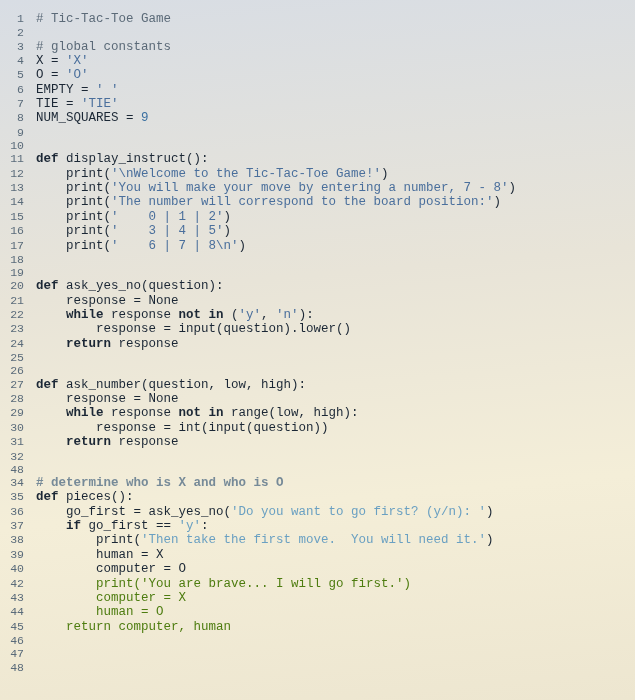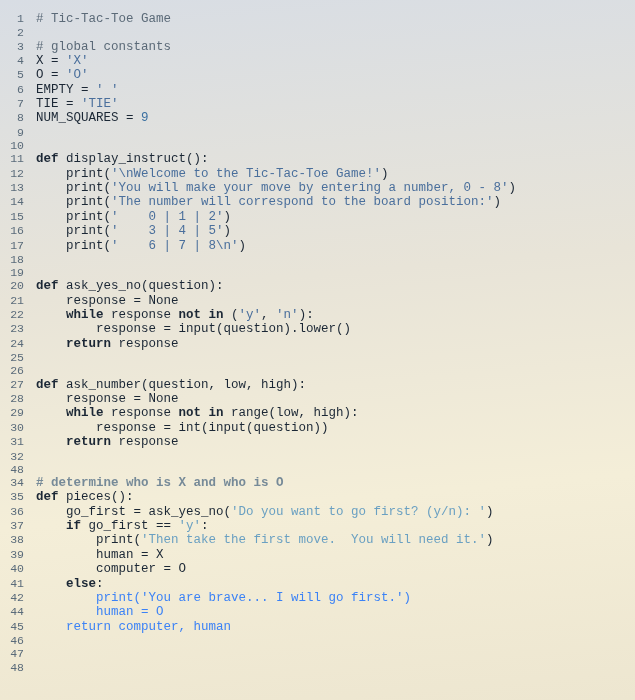--- a/index.html
+++ b/index.html
@@ -32,39 +32,39 @@
   .code {
     color: #1b2735;
   }
   .comment { color: #5b6a78; }
   .keyword { color: #1b2735; font-weight: bold; }
   .func    { color: #1b2735; font-weight: normal; }
   .string  { color: #4a6f9c; }
   .stringg { color: #6aa0c2; }
   .num     { color: #3a6fa0; }
   .faded   { color: #768a98; font-weight: bold; }
-  .faded2  { color: #3b82f6; }
+  .faded2  { color: #4d7c0f; }
 </style>
 </head>
 <body>
 
 <div class="code-block" id="code-root">
     <div class="line"><span class="gutter">1</span><span class="code"><span class="comment"># Tic-Tac-Toe Game</span></span></div>
     <div class="line"><span class="gutter">2</span><span class="code"></span></div>
     <div class="line"><span class="gutter">3</span><span class="code"><span class="comment"># global constants</span></span></div>
     <div class="line"><span class="gutter">4</span><span class="code">X = <span class="string">'X'</span></span></div>
     <div class="line"><span class="gutter">5</span><span class="code">O = <span class="string">'O'</span></span></div>
     <div class="line"><span class="gutter">6</span><span class="code">EMPTY = <span class="string">' '</span></span></div>
     <div class="line"><span class="gutter">7</span><span class="code">TIE = <span class="string">'TIE'</span></span></div>
     <div class="line"><span class="gutter">8</span><span class="code">NUM_SQUARES = <span class="num">9</span></span></div>
     <div class="line"><span class="gutter">9</span><span class="code"></span></div>
     <div class="line"><span class="gutter">10</span><span class="code"></span></div>
     <div class="line"><span class="gutter">11</span><span class="code"><span class="keyword">def</span> <span class="func">display_instruct</span>():</span></div>
     <div class="line"><span class="gutter">12</span><span class="code">    print(<span class="string">'\nWelcome to the Tic-Tac-Toe Game!'</span>)</span></div>
-    <div class="line"><span class="gutter">13</span><span class="code">    print(<span class="string">'You will make your move by entering a number, 0 - 8'</span>)</span></div>
+    <div class="line"><span class="gutter">13</span><span class="code">    print(<span class="string">'You will make your move by entering a number, 7 - 8'</span>)</span></div>
     <div class="line"><span class="gutter">14</span><span class="code">    print(<span class="string">'The number will correspond to the board position:'</span>)</span></div>
     <div class="line"><span class="gutter">15</span><span class="code">    print(<span class="string">'    0 | 1 | 2'</span>)</span></div>
     <div class="line"><span class="gutter">16</span><span class="code">    print(<span class="string">'    3 | 4 | 5'</span>)</span></div>
     <div class="line"><span class="gutter">17</span><span class="code">    print(<span class="string">'    6 | 7 | 8\n'</span>)</span></div>
     <div class="line"><span class="gutter">18</span><span class="code"></span></div>
     <div class="line"><span class="gutter">19</span><span class="code"></span></div>
     <div class="line"><span class="gutter">20</span><span class="code"><span class="keyword">def</span> <span class="func">ask_yes_no</span>(question):</span></div>
     <div class="line"><span class="gutter">21</span><span class="code">    response = None</span></div>
     <div class="line"><span class="gutter">22</span><span class="code">    <span class="keyword">while</span> response <span class="keyword">not in</span> (<span class="string">'y'</span>, <span class="string">'n'</span>):</span></div>
     <div class="line"><span class="gutter">23</span><span class="code">        response = input(question).lower()</span></div>
@@ -78,20 +78,20 @@
     <div class="line"><span class="gutter">31</span><span class="code">    <span class="keyword">return</span> response</span></div>
     <div class="line"><span class="gutter">32</span><span class="code"></span></div>
     <div class="line"><span class="gutter">48</span><span class="code"></span></div>
     <div class="line"><span class="gutter">34</span><span class="code"><span class="faded"># determine who is X and who is O</span></span></div>
     <div class="line"><span class="gutter">35</span><span class="code"><span class="keyword">def</span> <span class="func">pieces</span>():</span></div>
     <div class="line"><span class="gutter">36</span><span class="code">    go_first = ask_yes_no(<span class="stringg">'Do you want to go first? (y/n): '</span>)</span></div>
     <div class="line"><span class="gutter">37</span><span class="code">    <span class="keyword">if</span> go_first == <span class="stringg">'y'</span>:</span></div>
     <div class="line"><span class="gutter">38</span><span class="code">        print(<span class="stringg">'Then take the first move.  You will need it.'</span>)</span></div>
     <div class="line"><span class="gutter">39</span><span class="code">        human = X</span></div>
     <div class="line"><span class="gutter">40</span><span class="code">        computer = O</span></div>
-    <div class="line"><span class="gutter">41</span><span class="code">    <span class="keyword">else</span>:</span></div>
     <div class="line"><span class="gutter">42</span><span class="code">        <span class="faded2">print('You are brave... I will go first.')</span></span></div>
+    <div class="line"><span class="gutter">43</span><span class="code">        <span class="faded2">computer = X</span></span></div>
     <div class="line"><span class="gutter">44</span><span class="code">        <span class="faded2">human = O</span></span></div>
     <div class="line"><span class="gutter">45</span><span class="code">    <span class="faded2">return computer, human</span></span></div>
     <div class="line"><span class="gutter">46</span><span class="code"></span></div>
     <div class="line"><span class="gutter">47</span><span class="code"></span></div>
     <div class="line"><span class="gutter">48</span><span class="code"></span></div>
   </div>
 
 </body></html>

